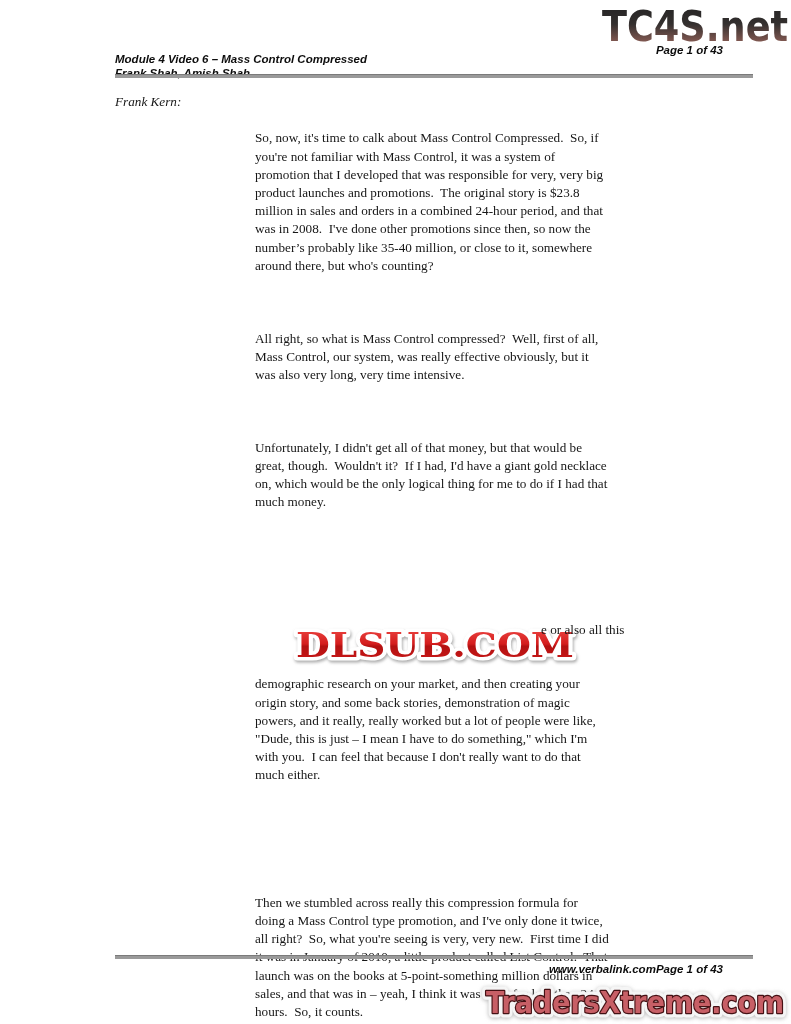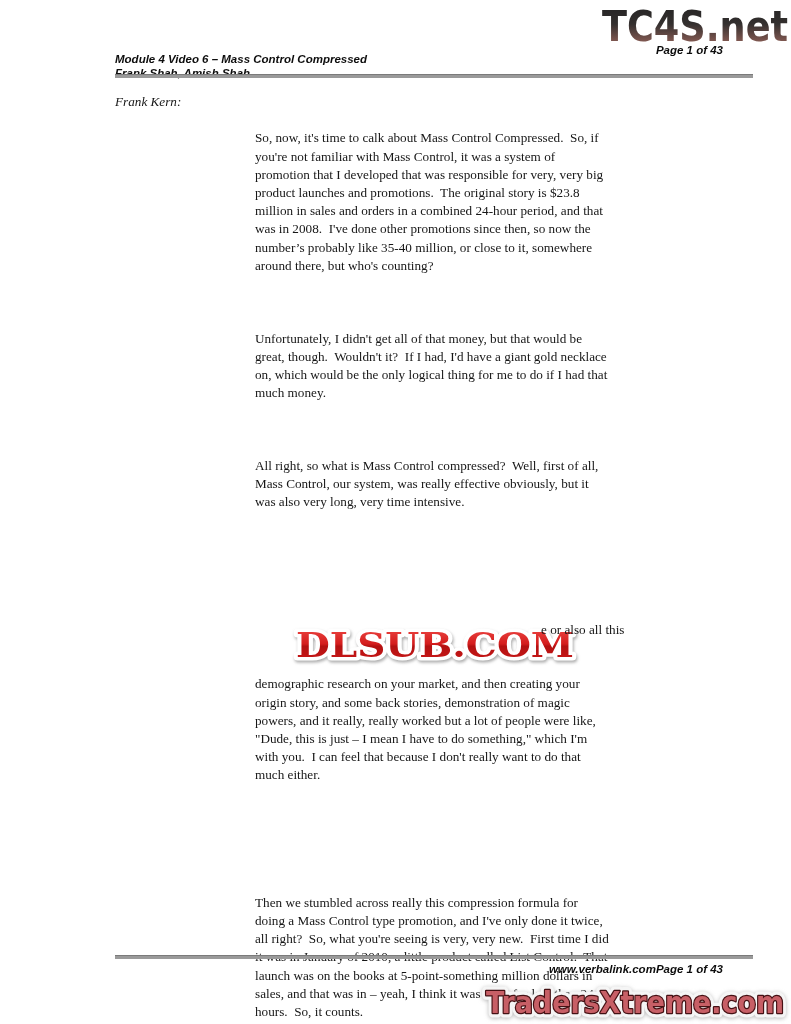--- a/index.html
+++ b/index.html
@@ -84,27 +84,27 @@
     <div class="speaker">Frank Kern:</div>
     <div class="paras">
       <div class="para">So, now, it's time to calk about Mass Control Compressed.  So, if
 you're not familiar with Mass Control, it was a system of
 promotion that I developed that was responsible for very, very big
 product launches and promotions.  The original story is $23.8
 million in sales and orders in a combined 24-hour period, and that
 was in 2008.  I've done other promotions since then, so now the
 number’s probably like 35-40 million, or close to it, somewhere
 around there, but who's counting?</div>
+      <div class="para">All right, so what is Mass Control compressed?  Well, first of all,
+Mass Control, our system, was really effective obviously, but it
+was also very long, very time intensive.</div>
       <div class="para">Unfortunately, I didn't get all of that money, but that would be
 great, though.  Wouldn't it?  If I had, I'd have a giant gold necklace
 on, which would be the only logical thing for me to do if I had that
 much money.</div>
-      <div class="para">All right, so what is Mass Control compressed?  Well, first of all,
-Mass Control, our system, was really effective obviously, but it
-was also very long, very time intensive.</div>
 
       <div class="para">
         <div class="p5-line1">
           <span class="watermark">
             <svg width="290" height="41" viewBox="0 0 290 41">
               <defs>
                 <linearGradient id="dlsubGrad" x1="0" y1="0" x2="0" y2="1">
                   <stop offset="0" stop-color="#ee4a46"></stop>
                   <stop offset="0.46" stop-color="#d41d1d"></stop>
                   <stop offset="0.52" stop-color="#b31111"></stop>

